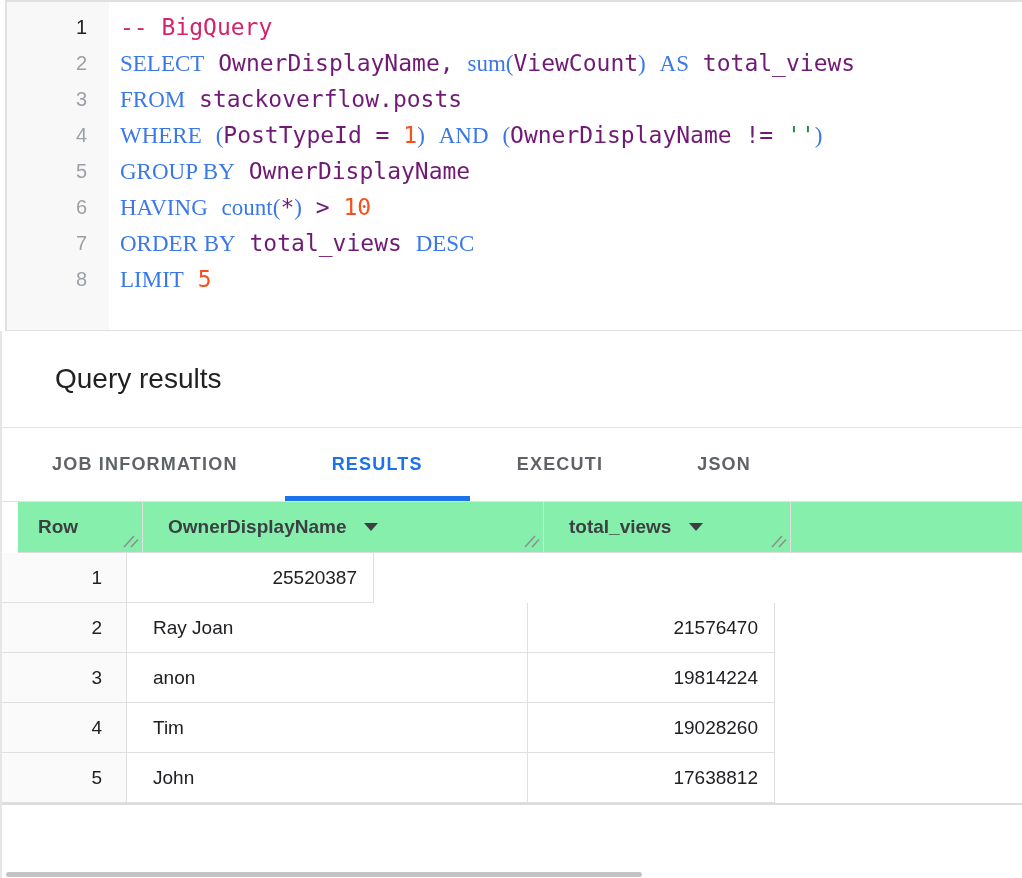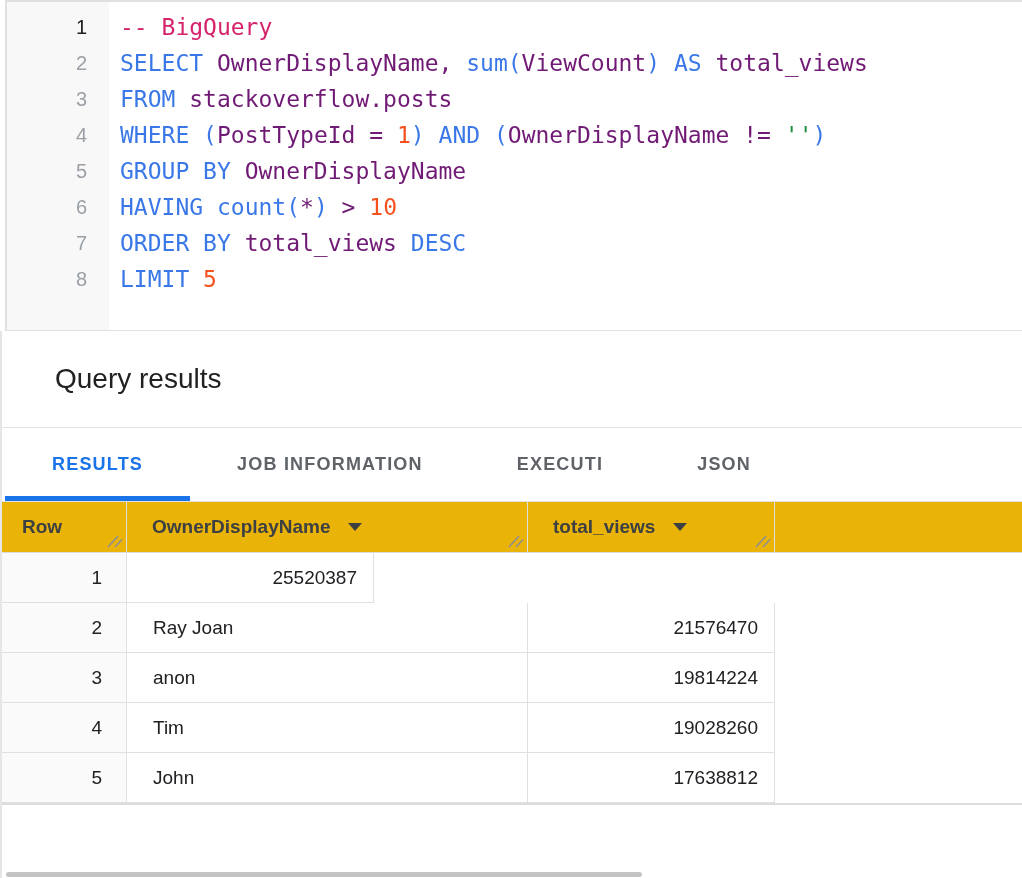--- a/index.html
+++ b/index.html
@@ -12,21 +12,21 @@
     border-top:2px solid #e0e0e0;border-left:2px solid #e0e0e0;border-bottom:1px solid #e0e0e0;
     background:#fff;display:flex;overflow:hidden;
   }
   .gutter{width:102px;background:#f8f8f8;padding-top:7px;box-sizing:border-box;flex:none;}
   .ln{height:36px;line-height:36px;text-align:right;padding-right:22px;
       font-size:20px;color:#9aa0a6;}
   .ln.active{color:#202124;}
   .code{flex:1;padding:7px 0 0 11px;
         font-family:"DejaVu Sans Mono",monospace;font-size:23px;white-space:pre;}
   .code-line{height:36px;line-height:36px;}
-  .tk-kw{color:#3b78e7;}
+  .tk-kw{color:#3b78e7;font-family:Liberation Serif, serif;}
   .tk-comment{color:#d5236b;}
   .tk-num{color:#f4511e;}
   .tk-str{color:#1e8e3e;}
   .tk-p{color:#701a75;}
 
   
   .results-panel{border-left:2px solid #e6e6e6;box-sizing:border-box;height:547px;position:relative;}
   .results-header{height:97px;box-sizing:border-box;border-bottom:1px solid #e3e3e3;
                   display:flex;align-items:center;padding-left:53px;}
   .results-title{font-size:28px;font-weight:400;color:#212121;margin:0;}
@@ -37,22 +37,22 @@
   .tab{position:relative;border:none;background:none;cursor:pointer;
        padding:0 47px;display:flex;align-items:center;
        font-family:"Liberation Sans",sans-serif;font-size:18px;font-weight:700;
        letter-spacing:1.2px;color:#5f6368;white-space:nowrap;}
   .tab.active{color:#1a73e8;}
   .tab .underline{position:absolute;left:0;right:0;bottom:0;height:5px;background:#1a73e8;display:none;}
   .tab.active .underline{display:block;}
 
   
   .tbl{font-size:19px;}
-  .thead{display:flex;height:51px;box-sizing:border-box;background:#eab308;
-         border-bottom:1px solid #dadce0;}
+  .thead{display:flex;height:51px;box-sizing:border-box;background:#86efac;
+         border-bottom:1px solid #dadce0;margin-left:16px;}
   .th{position:relative;box-sizing:border-box;display:flex;align-items:center;
       font-weight:700;color:#3c4043;border-right:1px solid #e0e0e0;}
   .th.c-rest{border-right:none;flex:1;}
   .c-row{width:125px;flex:none;}
   .c-owner{width:401px;flex:none;}
   .c-views{width:247px;flex:none;}
   .c-rest{flex:1;}
   .th.c-row{padding-left:20px;}
   .th.c-owner,.th.c-views{padding-left:25px;}
   .sort-caret{width:0;height:0;margin-left:18px;
@@ -90,26 +90,26 @@
     <div class="code"><div class="code-line"><span class="tk-comment">-- BigQuery</span></div><div class="code-line"><span class="tk-kw">SELECT</span><span class="tk-p"> OwnerDisplayName, </span><span class="tk-kw">sum(</span><span class="tk-p">ViewCount</span><span class="tk-kw">)</span><span class="tk-p"> </span><span class="tk-kw">AS</span><span class="tk-p"> total_views</span></div><div class="code-line"><span class="tk-kw">FROM</span><span class="tk-p"> stackoverflow.posts</span></div><div class="code-line"><span class="tk-kw">WHERE</span><span class="tk-p"> </span><span class="tk-kw">(</span><span class="tk-p">PostTypeId = </span><span class="tk-num">1</span><span class="tk-kw">)</span><span class="tk-p"> </span><span class="tk-kw">AND</span><span class="tk-p"> </span><span class="tk-kw">(</span><span class="tk-p">OwnerDisplayName != </span><span class="tk-str">''</span><span class="tk-kw">)</span></div><div class="code-line"><span class="tk-kw">GROUP BY</span><span class="tk-p"> OwnerDisplayName</span></div><div class="code-line"><span class="tk-kw">HAVING</span><span class="tk-p"> </span><span class="tk-kw">count(</span><span class="tk-p">*</span><span class="tk-kw">)</span><span class="tk-p"> &gt; </span><span class="tk-num">10</span></div><div class="code-line"><span class="tk-kw">ORDER BY</span><span class="tk-p"> total_views </span><span class="tk-kw">DESC</span></div><div class="code-line"><span class="tk-kw">LIMIT</span><span class="tk-p"> </span><span class="tk-num">5</span></div></div>
   </section>
 
   <div class="results-panel">
 
     <section class="results-header">
       <h1 class="results-title">Query results</h1>
     </section>
 
     <nav class="tabbar">
+        <button class="tab">
+          <span>JOB INFORMATION</span>
+        </button>
         <button class="tab active">
           <span>RESULTS</span>
           <span class="underline"></span>
-        </button>
-        <button class="tab">
-          <span>JOB INFORMATION</span>
         </button>
         <button class="tab">
           <span>EXECUTI</span>
         </button>
         <button class="tab">
           <span>JSON</span>
         </button>
       </nav>
 
     <div class="tbl tbl-bottom">

